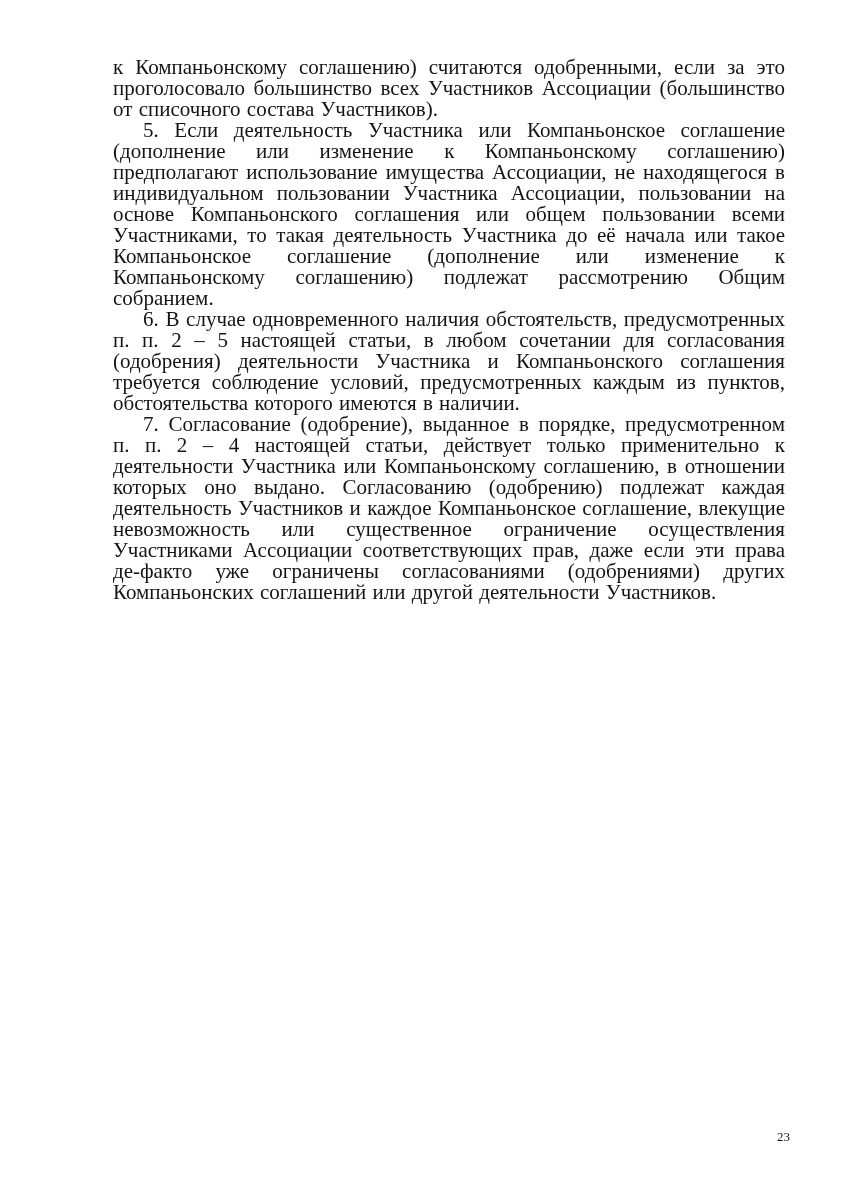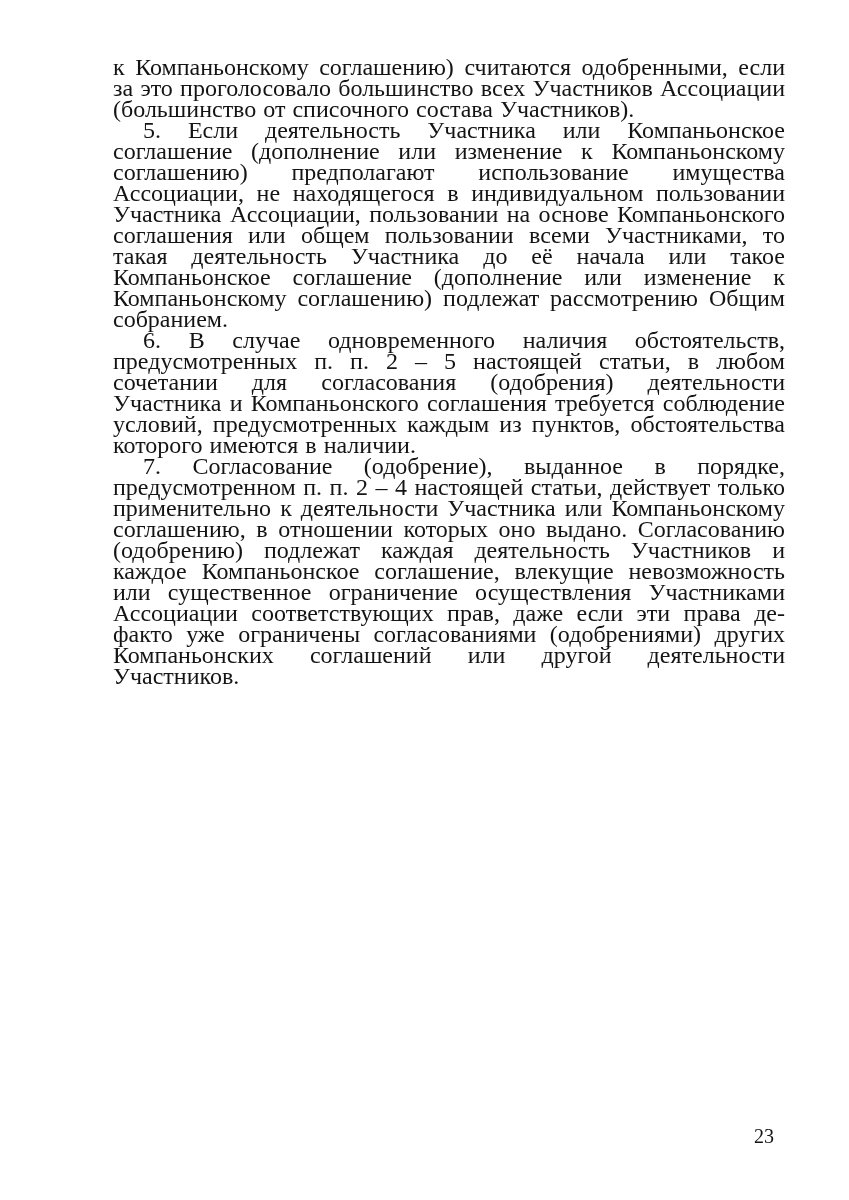--- a/index.html
+++ b/index.html
@@ -14,40 +14,40 @@
     background: #ffffff;
     overflow: hidden;
     font-family: "Liberation Serif", "DejaVu Serif", serif;
     color: #141414;
   }
   .text-block {
     position: absolute;
     left: 113px;
     top: 57px;
     width: 672px;
-    font-size: 24px;
+    font-size: 21px;
     line-height: 21px;
     text-align: justify;
     text-justify: inter-word;
     hyphens: none;
     word-spacing: 1px;
   }
   .text-block p {
     margin: 0;
     padding: 0;
     text-indent: 30px;
   }
   .text-block p.continuation {
     text-indent: 0;
   }
   .page-number {
     position: absolute;
     top: 1126px;
-    right: 75px;
-    font-size: 20px;
+    right: 59px;
+    font-size: 13px;
     line-height: 21px;
     text-align: right;
   }
 </style>
 </head>
 <body>
 
 <div class="page">
   <div class="text-block">
     <p class="continuation">к Компаньонскому соглашению) считаются одобренными, если за это проголосовало большинство всех Участников Ассоциации (большинство от списочного состава Участников).</p>

